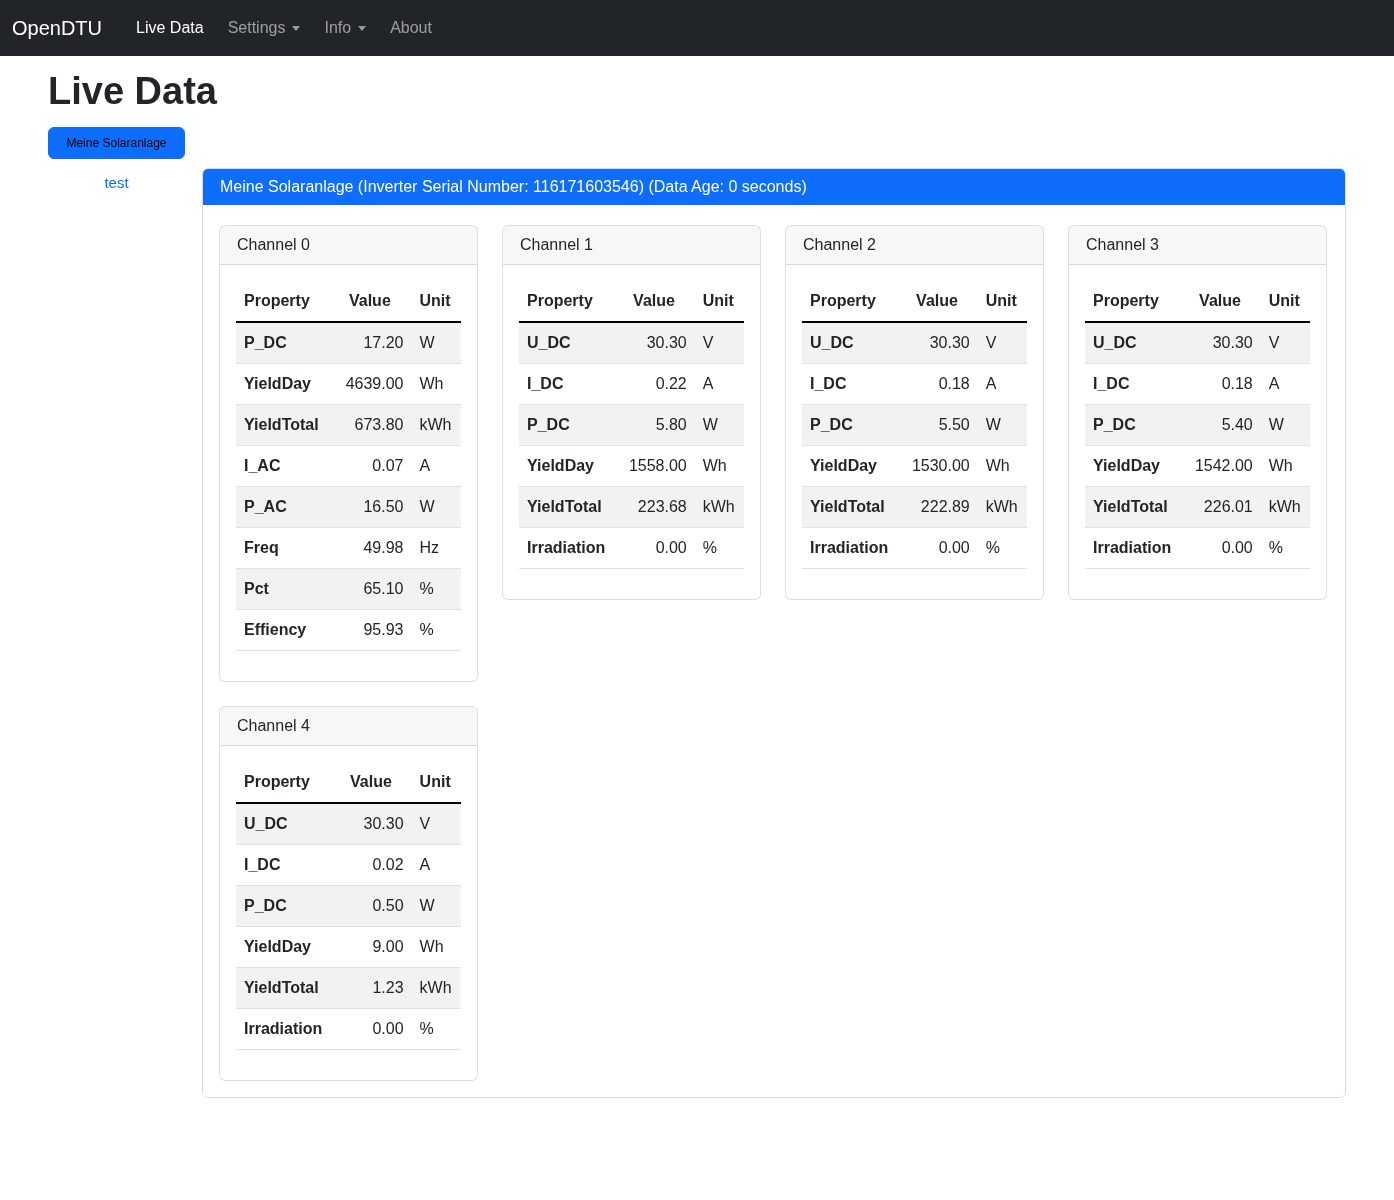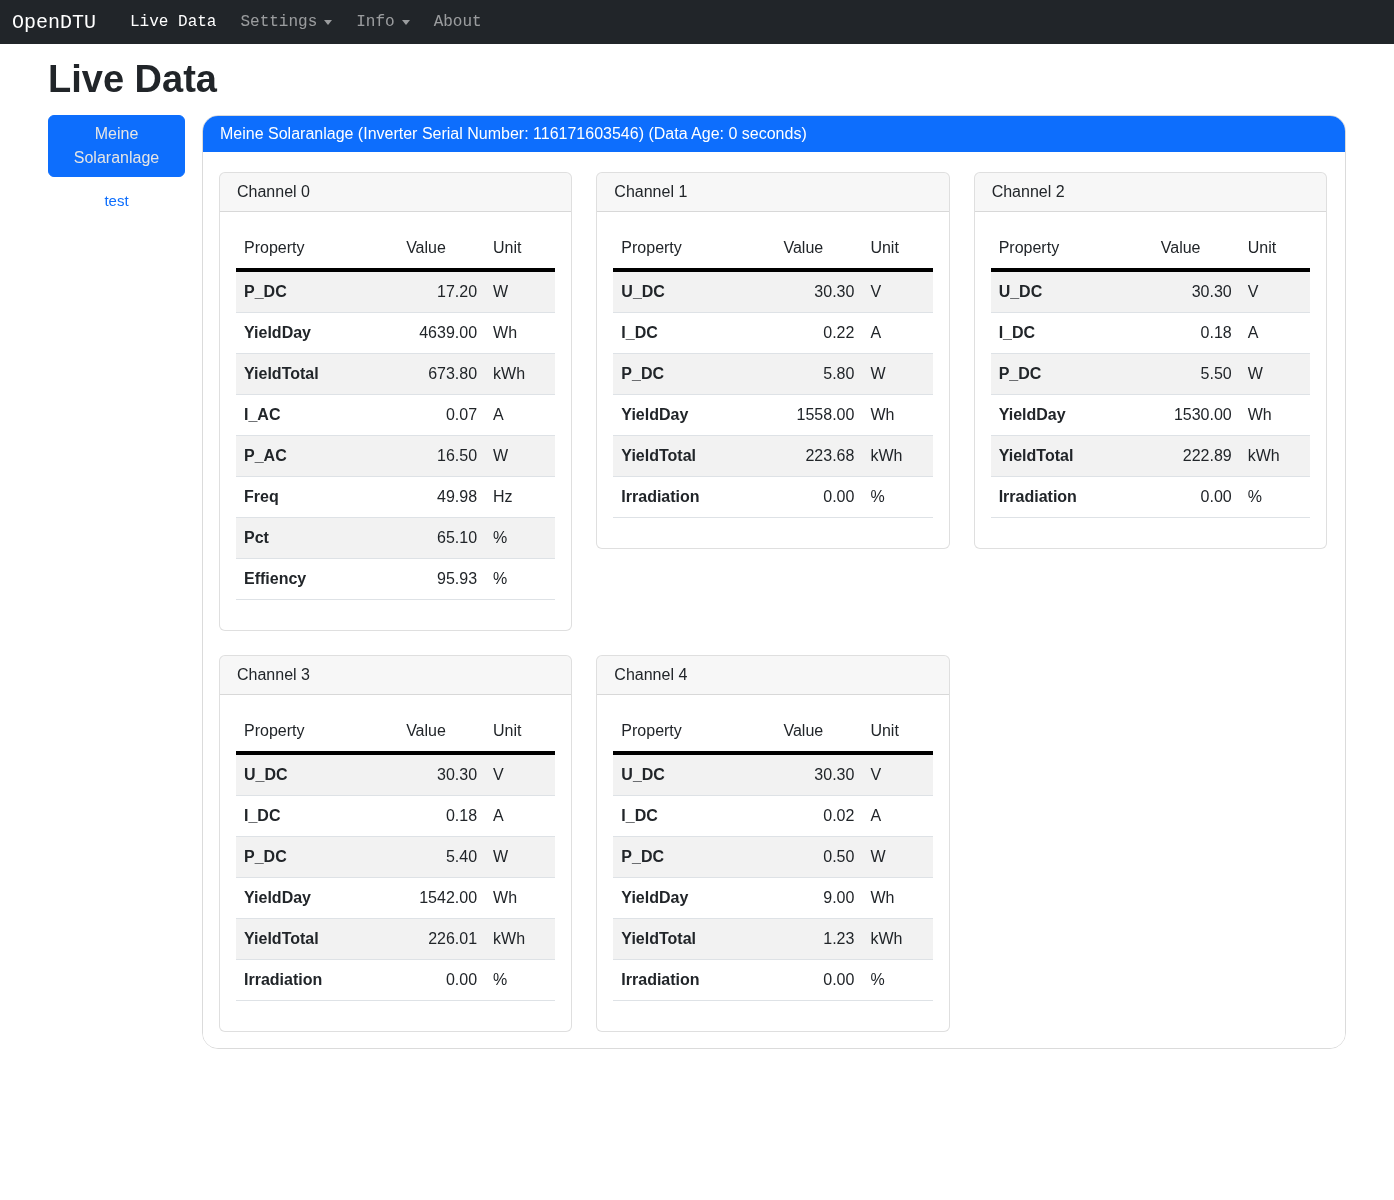--- a/index.html
+++ b/index.html
@@ -13,26 +13,25 @@
     width: 1394px;
     min-height: 1200px;
     background: #ffffff;
     color: #212529;
     font-family: "Liberation Sans", "DejaVu Sans", sans-serif;
     font-size: 16px;
   }
 
   
   .navbar {
-    height: 44px;
+    height: 56px;
     background: var(--navbar-bg);
     display: flex;
     align-items: center;
     padding: 0 12px;
-    font-family: Liberation Mono, monospace;
   }
   .brand {
     color: #ffffff;
     font-size: 20px;
     text-decoration: none;
     margin-right: 26px;
     cursor: pointer;
   }
   .nav-items { display: flex; align-items: center; }
   .nav-link {
@@ -70,63 +69,64 @@
     align-items: flex-start;
     gap: 17px;
   }
 
   
   .sidebar { width: 137px; flex: 0 0 137px; }
   .inverter-btn {
     display: block;
     width: 100%;
     background: var(--primary);
-    color: #e5e5e5;
+    color: #000000;
     border: 1px solid var(--primary);
     border-radius: 6px;
     font-family: inherit;
-    font-size: 16px;
+    font-size: 12px;
     line-height: 1.5;
     padding: 6px 10px;
     text-align: center;
     cursor: pointer;
   }
   .test-link {
     display: block;
     text-align: center;
     margin-top: 15px;
     color: var(--primary);
     font-size: 15px;
     text-decoration: none;
     cursor: pointer;
   }
 
   
   .main-card {
     flex: 1;
     border: 1px solid var(--border);
-    border-radius: 16px;
+    border-radius: 6px;
     overflow: hidden;
     margin-bottom: 50px;
+    margin-top: 41px;
   }
   .main-card-header {
     background: var(--primary);
     color: #ffffff;
     padding: 9px 17px;
     font-size: 16px;
   }
   .main-card-body {
     padding: 20px 18px 16px 16px;
     background: #ffffff;
   }
 
   
   .channels-grid {
     display: grid;
-    grid-template-columns: repeat(3, 1fr);
+    grid-template-columns: repeat(4, 1fr);
     gap: 24px;
     align-items: start;
   }
   .channel-card {
     border: 1px solid rgba(0,0,0,.125);
     border-radius: 6px;
     background: #ffffff;
     overflow: hidden;
   }
   .channel-header {
@@ -142,22 +142,22 @@
     border-collapse: collapse;
     font-size: 16px;
   }
   th, td {
     padding: 11px 8px;
     border-bottom: 1px solid var(--table-border);
     text-align: left;
     vertical-align: middle;
   }
   thead th {
-    border-bottom: 4px solid #000000;
-    font-weight: 400;
+    border-bottom: 2px solid #000000;
+    font-weight: 700;
   }
   thead th.h-val { text-align: center; }
   tbody th.prop { font-weight: 700; }
   td.val { text-align: right; }
   td.unit { text-align: left; }
   col.c-prop { width: 41%; }
   col.c-val  { width: 37%; }
   col.c-unit { width: 22%; }
   tbody tr:nth-child(odd) { background: rgba(0,0,0,.05); }
 </style>

